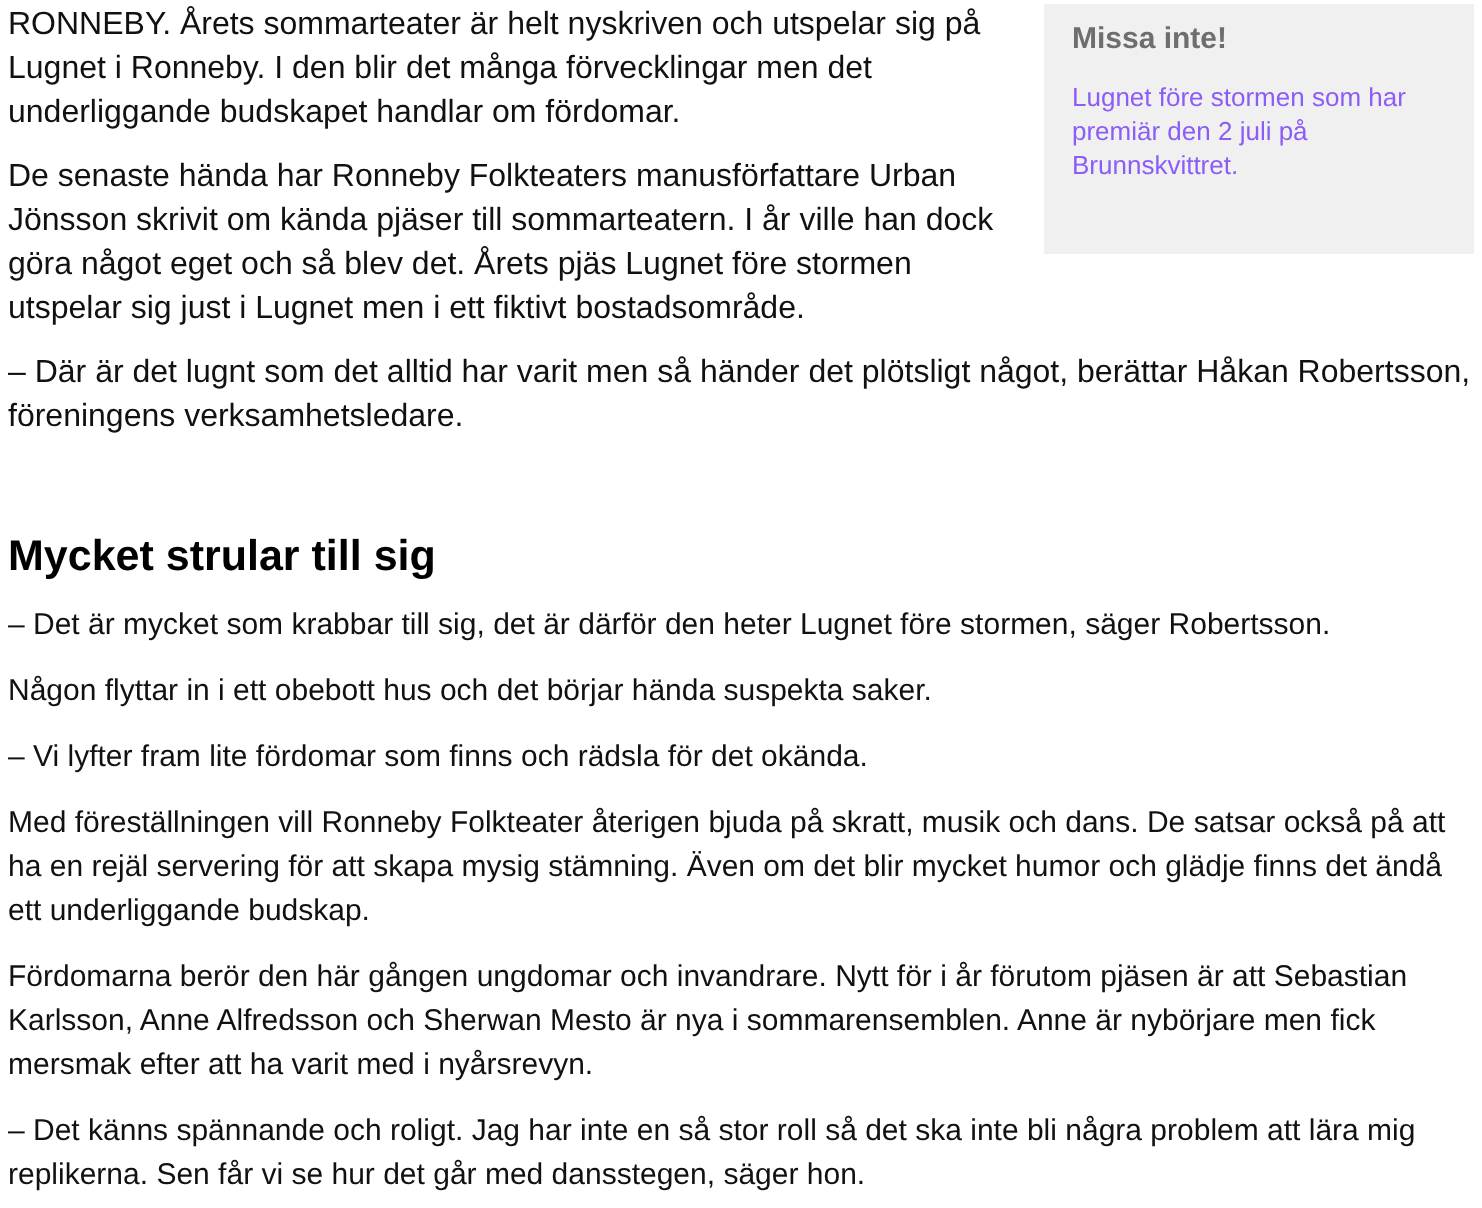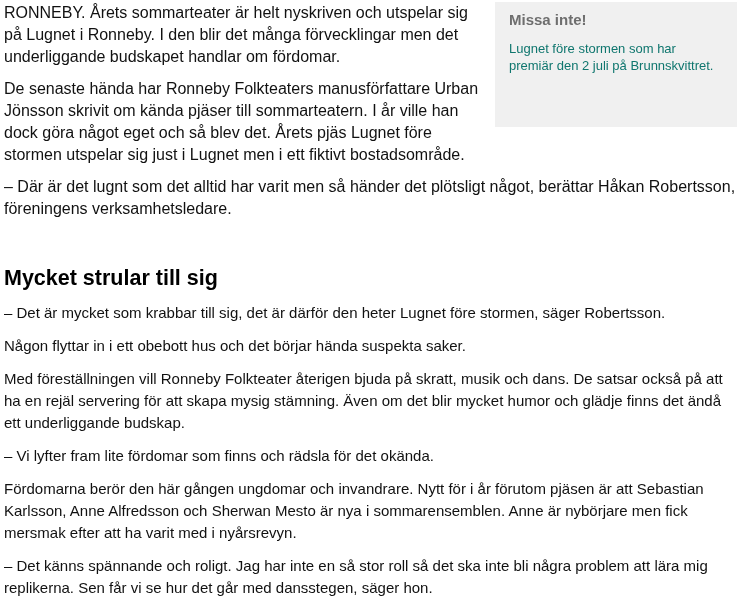--- a/index.html
+++ b/index.html
@@ -15,38 +15,38 @@
   }
   .page {
     box-sizing: border-box;
     width: 741px;
     padding: 2px 4px 0 4px;
   }
   
   .promo {
     float: right;
     box-sizing: border-box;
-    width: 242px;
+    width: 215px;
     min-height: 125px;
     background: #f0f0f0;
     padding: 9px 14px 10px 14px;
     margin: 0 0 12px 12px;
   }
   .promo-title {
     margin: 0 0 11px 0;
     font-size: 15px;
     line-height: 18px;
     font-weight: bold;
     color: #6e6e6e;
   }
   .promo-body {
     margin: 0;
     font-size: 13px;
     line-height: 17px;
-    color: #0f766e;
+    color: #8b5cf6;
   }
   
   .intro p {
     margin: 0 0 10px 0;
     font-size: 16px;
     line-height: 22px;
     color: #111111;
   }
   .section-heading {
     clear: both;
@@ -81,19 +81,19 @@
     <p><strong>RONNEBY.</strong><span> Årets sommarteater är helt nyskriven och utspelar sig på Lugnet i Ronneby. I den blir det många förvecklingar men det underliggande budskapet handlar om fördomar.</span></p>
     <p><span>De senaste hända har </span><strong>Ronneby Folkteaters</strong><span> manusförfattare </span><strong>Urban Jönsson</strong><span> skrivit om kända pjäser till sommarteatern. I år ville han dock göra något eget och så blev det. Årets pjäs Lugnet före stormen utspelar sig just i Lugnet men i ett fiktivt bostadsområde.</span></p>
     <p><span>– Där är det lugnt som det alltid har varit men så händer det plötsligt något, berättar </span><strong>Håkan Robertsson</strong><span>, föreningens verksamhetsledare.</span></p>
   </div>
 
   <h2 class="section-heading">Mycket strular till sig</h2>
 
   <div class="body-sec">
     <p><span>– Det är mycket som krabbar till sig, det är därför den heter </span><strong>Lugnet före stormen</strong><span>, säger Robertsson.</span></p>
     <p><span>Någon flyttar in i ett obebott hus och det börjar hända suspekta saker.</span></p>
+    <p><span>– Vi lyfter fram lite fördomar som finns och rädsla för det okända.</span></p>
     <p><span>Med föreställningen vill Ronneby Folkteater återigen bjuda på skratt, musik och dans. De satsar också på att ha en rejäl servering för att skapa mysig stämning. Även om det blir mycket humor och glädje finns det ändå ett underliggande budskap.</span></p>
-    <p><span>– Vi lyfter fram lite fördomar som finns och rädsla för det okända.</span></p>
     <p><span>Fördomarna berör den här gången ungdomar och invandrare. Nytt för i år förutom pjäsen är att </span><strong>Sebastian Karlsson, Anne Alfredsson</strong><span> och </span><strong>Sherwan Mesto</strong><span> är nya i sommarensemblen. Anne är nybörjare men fick mersmak efter att ha varit med i nyårsrevyn.</span></p>
     <p><span>– Det känns spännande och roligt. Jag har inte en så stor roll så det ska inte bli några problem att lära mig replikerna. Sen får vi se hur det går med dansstegen, säger hon.</span></p>
   </div>
 
 </div>
 
 </body></html>

